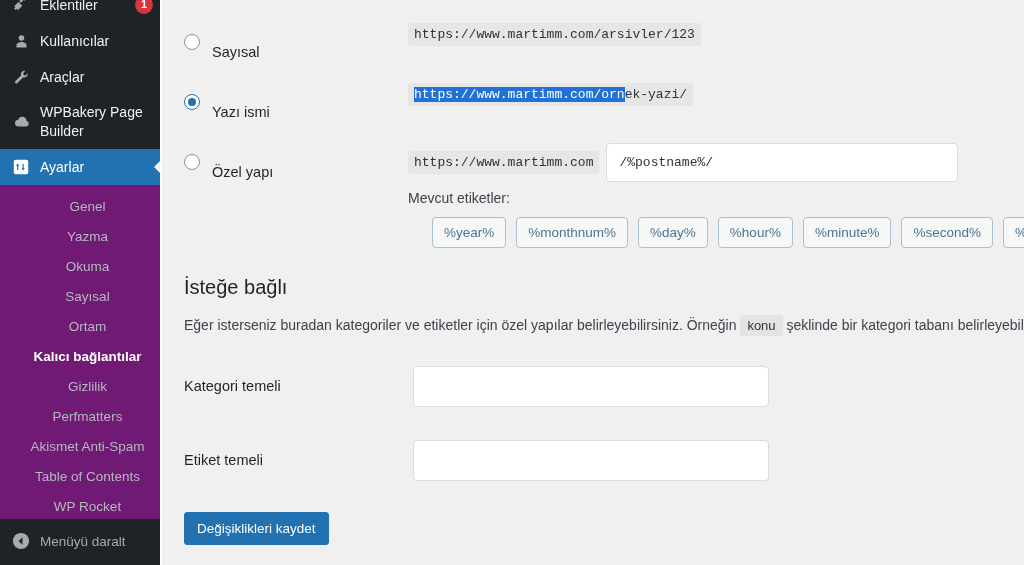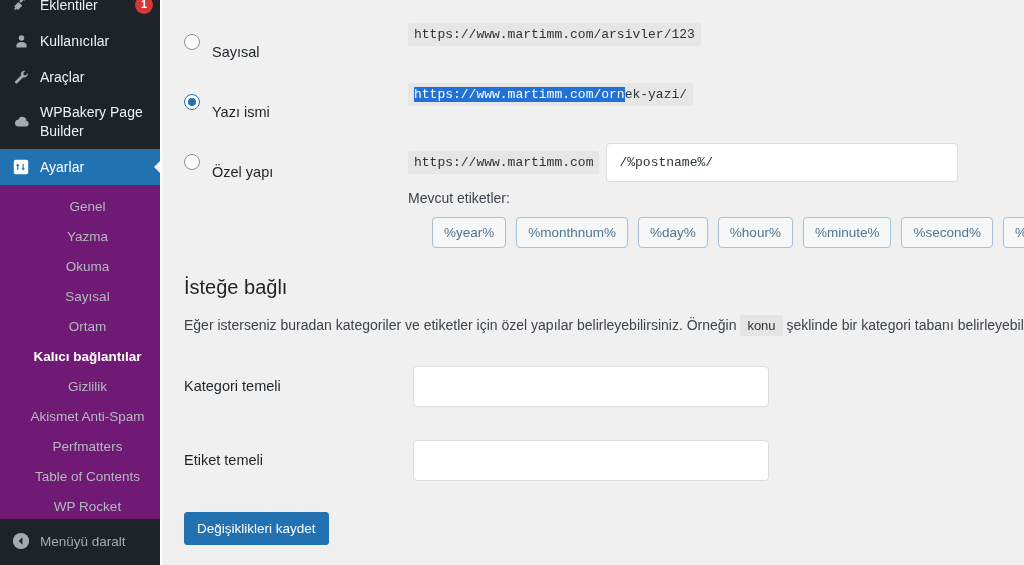--- a/index.html
+++ b/index.html
@@ -277,22 +277,22 @@
     </div>
 
     <div class="submenu">
       <a class="submenu-item">Genel</a>
       <a class="submenu-item">Yazma</a>
       <a class="submenu-item">Okuma</a>
       <a class="submenu-item">Sayısal</a>
       <a class="submenu-item">Ortam</a>
       <a class="submenu-item active">Kalıcı bağlantılar</a>
       <a class="submenu-item">Gizlilik</a>
+      <a class="submenu-item">Perfmatters</a>
       <a class="submenu-item">Akismet Anti-Spam</a>
-      <a class="submenu-item">Perfmatters</a>
       <a class="submenu-item">Table of Contents</a>
       <a class="submenu-item">WP Rocket</a>
     </div>
 
     <div class="collapse">
       <span class="c-icon">
         <svg width="18" height="18" viewBox="0 0 20 20">
             <circle cx="10" cy="10" r="9" fill="#a7aaad"></circle>
             <path d="M11.6 5.8L7.4 10l4.2 4.2z" fill="#1d2327"></path>
           </svg>

